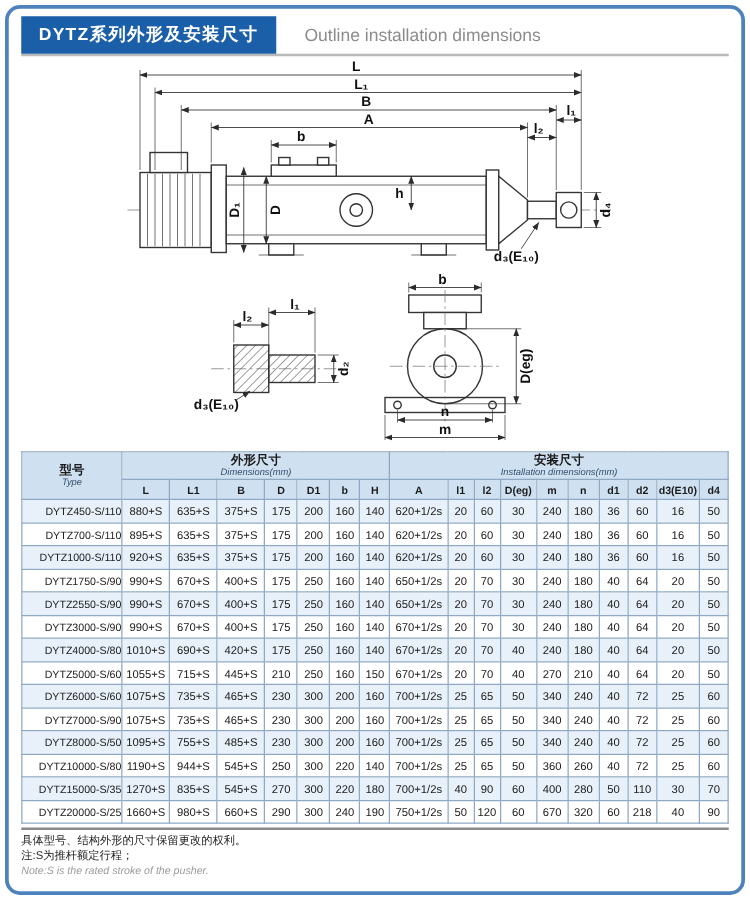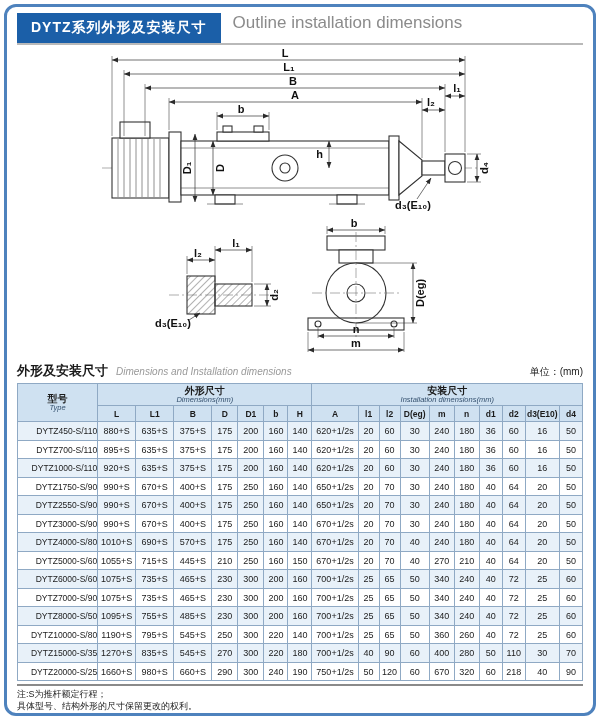--- a/index.html
+++ b/index.html
@@ -5,26 +5,26 @@
   html,body{margin:0;padding:0;}
   body{
     width:600px;height:720px;position:relative;background:#ffffff;
     font-family:"Liberation Sans", sans-serif;color:#1b1b1b;
   }
   .frame{
     position:absolute;inset:4px;border:3px solid #4e82bd;border-radius:12px;
     padding:6px 10px;box-sizing:border-box;background:#fff;overflow:hidden;
   }
   
-  .hdr{display:flex;align-items:flex-start;gap:12px;border-bottom:2px solid #b9b9b9;padding-bottom:0;}
+  .hdr{display:flex;align-items:center;gap:23px;border-bottom:2px solid #b9b9b9;padding-bottom:0;}
   .title-box{
     background:#1b5fa8;color:#fff;font-weight:bold;font-size:14px;
     padding:6px 14px;letter-spacing:1px;white-space:nowrap;
   }
-  .title-en{color:#8b8b8b;font-size:17px;white-space:nowrap;}
+  .title-en{color:#8b8b8b;font-size:14px;white-space:nowrap;}
   
   .drawing{margin:1px 0 0 0;}
   svg .part{fill:#fff;stroke:#333;stroke-width:1.1;}
   svg .partn{fill:none;stroke:#333;stroke-width:1.1;}
   svg .hatched{fill:url(#hatch);stroke:#333;stroke-width:1.1;}
   svg .thin{stroke:#333;stroke-width:0.55;fill:none;}
   svg .ext{stroke:#333;stroke-width:0.55;}
   svg .ldr{stroke:#333;stroke-width:0.7;}
   svg .dim{stroke:#333;stroke-width:0.7;fill:none;marker-start:url(#ar);marker-end:url(#ar);}
   svg .cl{stroke:#777;stroke-width:0.6;stroke-dasharray:10 3 2 3;fill:none;}
@@ -200,25 +200,20 @@
         <text x="339" y="287" text-anchor="middle">n</text>
 
         <line class="ext" x1="291" y1="286" x2="291" y2="306"></line>
         <line class="ext" x1="387" y1="286" x2="387" y2="306"></line>
         <line class="dim" x1="291" y1="304" x2="387" y2="304"></line>
         <text x="339" y="301" text-anchor="middle">m</text>
       </g>
     </svg>
   </div>
 
-  <div class="sec">
-    <span class="sec-zh">外形及安装尺寸</span>
-    <span class="sec-en">Dimensions and Installation dimensions</span>
-    <span class="unit">单位：(mm)</span>
-  </div>
 
   <table>
     <colgroup>
       <col style="width:80px">
         <col style="width:38px">
         <col style="width:38px">
         <col style="width:38px">
       <col style="width:26px">
         <col style="width:26px">
         <col style="width:24px">
@@ -387,21 +382,21 @@
           <td>180</td>
           <td>40</td>
           <td>64</td>
           <td>20</td>
           <td>50</td>
         </tr>
         <tr>
           <td class="type-cell">DYTZ4000-S/80</td>
           <td>1010+S</td>
           <td>690+S</td>
-          <td>570+S</td>
+          <td>420+S</td>
           <td>175</td>
           <td>250</td>
           <td>160</td>
           <td>140</td>
           <td>670+1/2s</td>
           <td>20</td>
           <td>70</td>
           <td>40</td>
           <td>240</td>
           <td>180</td>
@@ -486,21 +481,21 @@
           <td>340</td>
           <td>240</td>
           <td>40</td>
           <td>72</td>
           <td>25</td>
           <td>60</td>
         </tr>
         <tr>
           <td class="type-cell">DYTZ10000-S/80</td>
           <td>1190+S</td>
-          <td>795+S</td>
+          <td>944+S</td>
           <td>545+S</td>
           <td>250</td>
           <td>300</td>
           <td>220</td>
           <td>140</td>
           <td>700+1/2s</td>
           <td>25</td>
           <td>65</td>
           <td>50</td>
           <td>360</td>
@@ -547,19 +542,19 @@
           <td>320</td>
           <td>60</td>
           <td>218</td>
           <td>40</td>
           <td>90</td>
         </tr>
       </tbody>
   </table>
 
   <div class="notes">
+    <div class="note-zh">具体型号、结构外形的尺寸保留更改的权利。</div>
     <div class="note-zh">注:S为推杆额定行程；</div>
-    <div class="note-zh">具体型号、结构外形的尺寸保留更改的权利。</div>
     <div class="note-en">Note:S is the rated stroke of the pusher.</div>
 
   </div>
 
 </div>
 
 </body></html>

